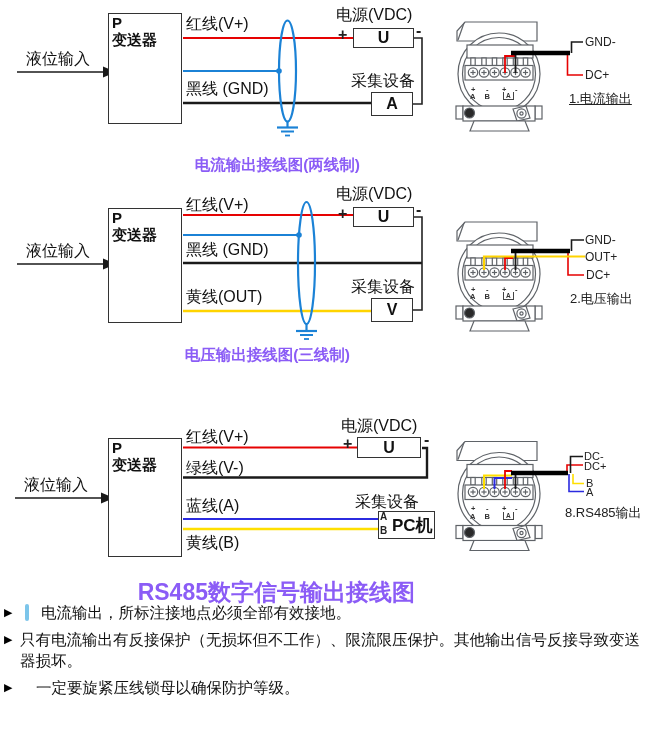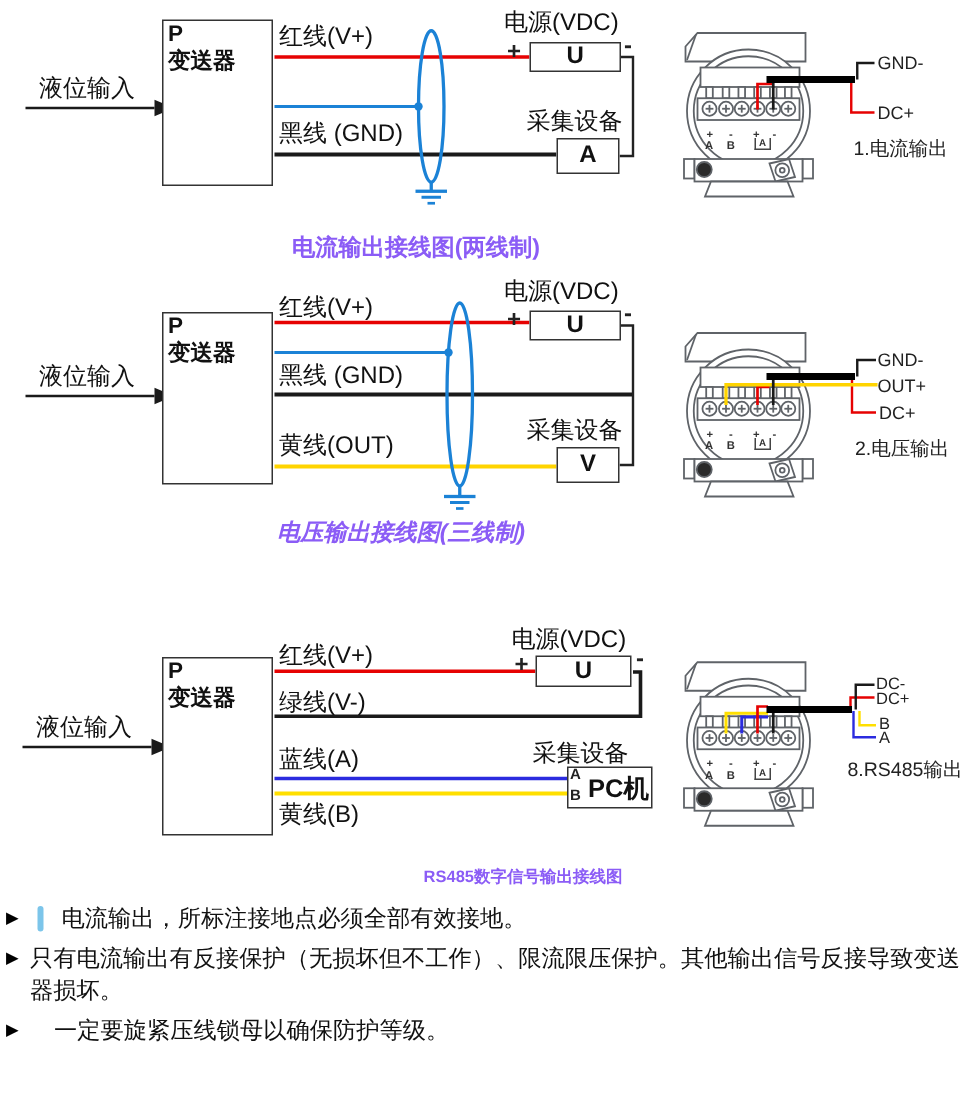--- a/index.html
+++ b/index.html
@@ -153,21 +153,21 @@
     <span class="abs lbl" style="left:186px;top:14px;">红线(V+)</span>
     <span class="abs lbl" style="left:186px;top:79px;">黑线 (GND)</span>
     <span class="abs lbl" style="left:336px;top:5px;">电源(VDC)</span>
     <span class="abs pm" style="left:338px;top:26px;">+</span>
     <span class="abs pm" style="left:416px;top:22px;">-</span>
     <div class="box unit" style="left:353px;top:28px;width:61px;height:20px;">U</div>
     <span class="abs lbl" style="left:351px;top:71px;">采集设备</span>
     <div class="box unit" style="left:371px;top:92px;width:42px;height:24px;">A</div>
     <span class="abs small" style="left:585px;top:35px;">GND-</span>
     <span class="abs small" style="left:585px;top:68px;">DC+</span>
-    <span class="abs idx" style="left:569px;top:90px;">1.电流输出</span>
+    <span class="abs idx" style="left:569px;top:90px;text-decoration:underline;">1.电流输出</span>
     <div class="cap" style="left:120px;top:155px;width:240px;">电流输出接线图(两线制)</div>
 
     <span class="abs term" style="left:471px;top:85.5px;">+</span>
     <span class="abs term" style="left:486px;top:85.5px;">-</span>
     <span class="abs term" style="left:502px;top:85.5px;">+</span>
     <span class="abs term" style="left:515px;top:85.5px;">-</span>
     <span class="abs term" style="left:470px;top:93px;">A</span>
     <span class="abs term" style="left:484.5px;top:93px;">B</span>
     <span class="tmeter" style="left:503px;top:92px;">A</span>
   </div>
@@ -183,21 +183,21 @@
     <span class="abs lbl" style="left:336px;top:184px;">电源(VDC)</span>
     <span class="abs pm" style="left:338px;top:205px;">+</span>
     <span class="abs pm" style="left:416px;top:201px;">-</span>
     <div class="box unit" style="left:353px;top:207px;width:61px;height:20px;">U</div>
     <span class="abs lbl" style="left:351px;top:277px;">采集设备</span>
     <div class="box unit" style="left:371px;top:298px;width:42px;height:24px;">V</div>
     <span class="abs small" style="left:585px;top:233px;">GND-</span>
     <span class="abs small" style="left:585px;top:250px;">OUT+</span>
     <span class="abs small" style="left:586px;top:268px;">DC+</span>
     <span class="abs idx" style="left:570px;top:290px;">2.电压输出</span>
-    <div class="cap" style="left:120px;top:345px;width:230px;font-style:italic;">电压输出接线图(三线制)</div>
+    <div class="cap" style="left:120px;top:345px;width:230px;">电压输出接线图(三线制)</div>
     <span class="abs term" style="left:471px;top:285.5px;">+</span>
     <span class="abs term" style="left:486px;top:285.5px;">-</span>
     <span class="abs term" style="left:502px;top:285.5px;">+</span>
     <span class="abs term" style="left:515px;top:285.5px;">-</span>
     <span class="abs term" style="left:470px;top:293px;">A</span>
     <span class="abs term" style="left:484.5px;top:293px;">B</span>
     <span class="tmeter" style="left:503px;top:292px;">A</span>
   </div>
 
   <div>
@@ -216,21 +216,21 @@
     <span class="abs lbl" style="left:355px;top:492px;">采集设备</span>
     <div class="box" style="left:378px;top:511px;width:57px;height:28px;"></div>
     <span class="abs" style="left:392px;top:514px;font-size:17px;font-weight:600;">PC机</span>
     <span class="pcab" style="left:380px;top:511px;">A</span>
     <span class="pcab" style="left:380px;top:525px;">B</span>
     <span class="abs tiny" style="left:584px;top:450px;">DC-</span>
     <span class="abs tiny" style="left:584px;top:459.5px;">DC+</span>
     <span class="abs tiny" style="left:586px;top:477px;">B</span>
     <span class="abs tiny" style="left:586px;top:485.5px;">A</span>
     <span class="abs idx" style="left:565px;top:504px;">8.RS485输出</span>
-    <div class="cap" style="left:125px;top:577px;width:290px;font-size:11px;">RS485数字信号输出接线图</div>
+    <div class="cap" style="left:125px;top:577px;width:290px;font-size:23px;">RS485数字信号输出接线图</div>
     <span class="abs term" style="left:471px;top:505px;">+</span>
     <span class="abs term" style="left:486px;top:505px;">-</span>
     <span class="abs term" style="left:502px;top:505px;">+</span>
     <span class="abs term" style="left:515px;top:505px;">-</span>
     <span class="abs term" style="left:470px;top:512.5px;">A</span>
     <span class="abs term" style="left:484.5px;top:512.5px;">B</span>
     <span class="tmeter" style="left:503px;top:511.5px;">A</span>
   </div>
 
   <div class="notes" style="left:4px;top:603px;width:643px;">

